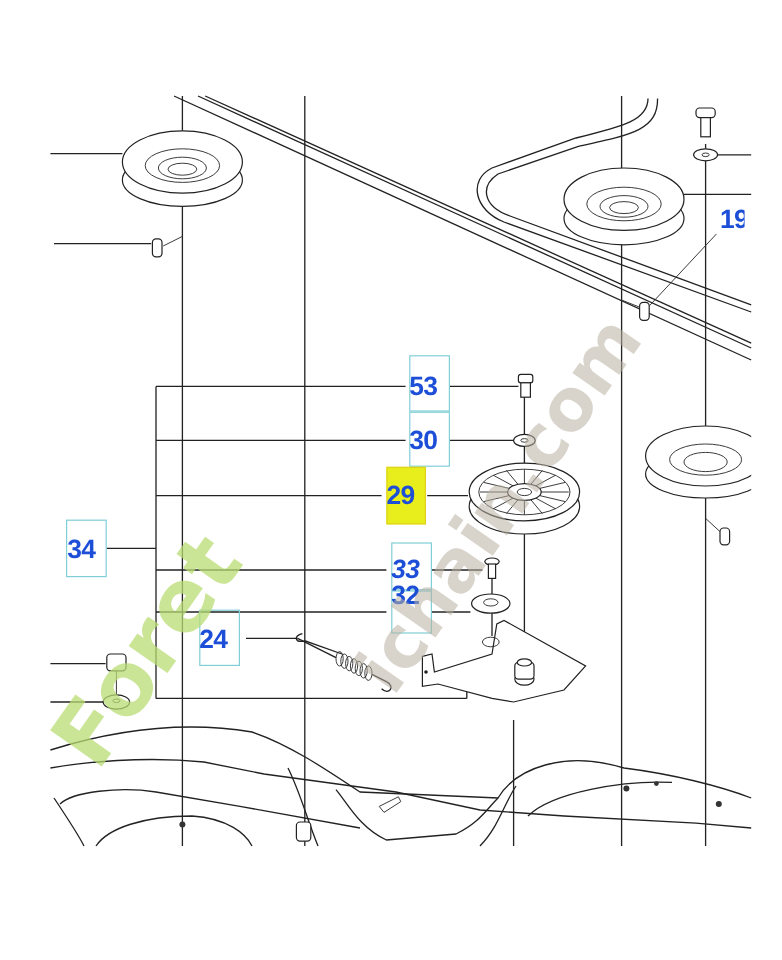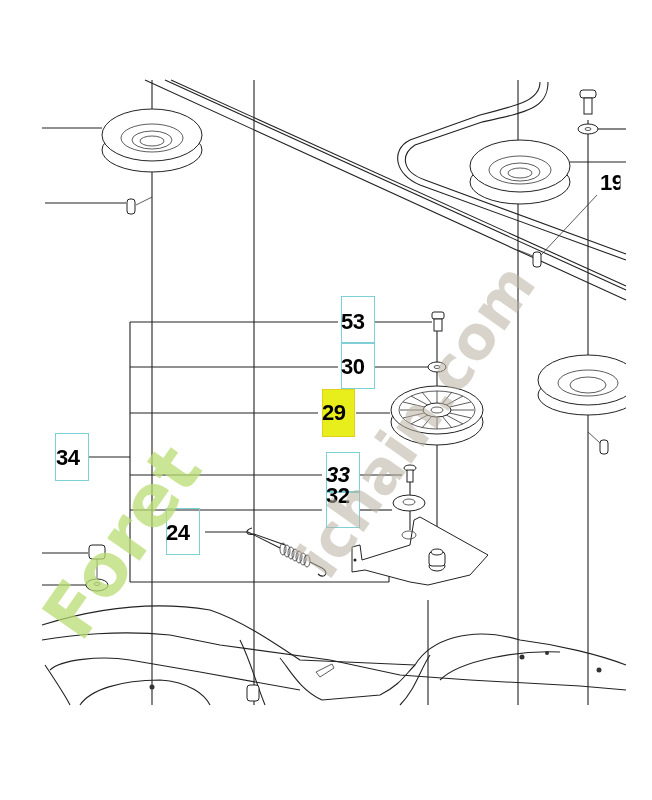--- a/index.html
+++ b/index.html
@@ -1,21 +1,21 @@
 <!DOCTYPE html>
 <html><head>
 <meta charset="utf-8">
 <style>
   html, body { margin: 0; padding: 0; background: #ffffff; }
   body { width: 652px; height: 800px; position: relative; overflow: hidden; font-family: "Liberation Sans", sans-serif; }
   #diagram { position: absolute; left: 0; top: 0; width: 652px; height: 800px; }
   .ln { stroke: #222; stroke-width: 1.1; fill: none; }
   .thin { stroke: #333; stroke-width: 0.8; fill: none; }
   .part { stroke: #222; stroke-width: 1; fill: #fff; }
-  .callout { position: absolute; font-weight: bold; font-size: 22px; color: #000000; line-height: 1; letter-spacing: -0.5px; }
+  .callout { position: absolute; font-weight: bold; font-size: 22px; color: #1d4ed8; line-height: 1; letter-spacing: -0.5px; }
   .box { position: absolute; border: 1px solid #7fcfd6; box-sizing: border-box; }
   .box.hl { background: #e7ee1c; border-color: #e0d21a; }
   .wm { position: absolute; font-family: "DejaVu Sans", sans-serif; font-weight: bold; pointer-events: none; white-space: nowrap; }
 </style>
 </head>
 <body>
 
 <svg id="diagram" viewBox="0 0 652 800" xmlns="http://www.w3.org/2000/svg">
 
   <g>

